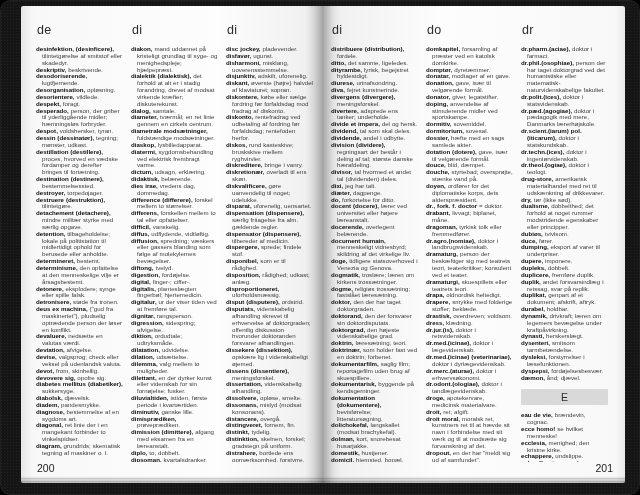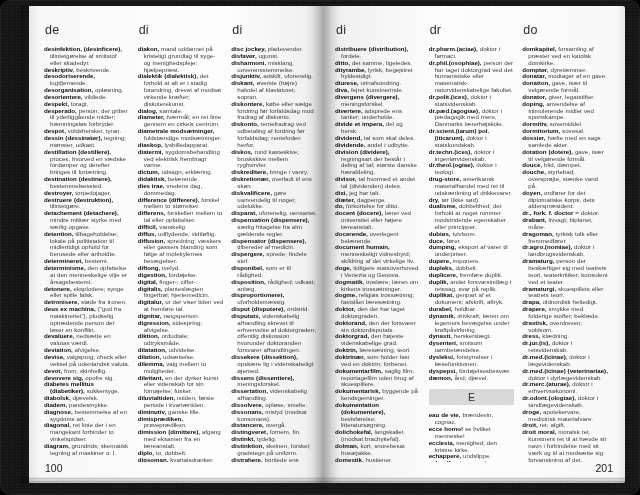--- a/index.html
+++ b/index.html
@@ -4,21 +4,21 @@
 <style>
   html,body{margin:0;padding:0;}
   body{width:640px;height:495px;position:relative;background:#000;font-family:"Liberation Sans","DejaVu Sans",sans-serif;overflow:hidden;}
   .cover{position:absolute;inset:0;background:#151515;border-radius:10px;
     background-image:radial-gradient(rgba(255,255,255,0.055) 0.6px,transparent 1px);
     background-size:3px 3px;box-shadow:inset 0 0 0 1px rgba(255,255,255,0.05);}
   .pages{position:absolute;left:21px;top:6px;right:15px;bottom:12px;display:flex;
     border-radius:2px;overflow:hidden;
     box-shadow:inset 0 2px 4px rgba(0,0,0,0.28), inset 0 -2px 4px rgba(0,0,0,0.22);}
   .page{flex:1;position:relative;box-sizing:border-box;}
-  .page.left{background:linear-gradient(to right,#e7e7e7 0%,#f8f8f8 4%,#fdfdfd 65%,#f0f0f0 95%,#dadada 100%);padding:12px 9px 16px 15px;margin-left:8px;}
+  .page.left{background:linear-gradient(to right,#e7e7e7 0%,#f8f8f8 4%,#fdfdfd 65%,#f0f0f0 95%,#dadada 100%);padding:12px 9px 16px 15px;}
   .page.right{background:linear-gradient(to left,#e7e7e7 0%,#f8f8f8 3%,#fdfdfd 60%,#f0f0f0 96%,#dadada 100%);padding:12px 17px 0 9px;}
   .cols{display:flex;gap:8px;height:444px;}
   .col{flex:1;overflow:hidden;min-width:0;}
   .col-header{font-size:12.5px;color:#2b2b2b;margin:5px 0 9px 1px;letter-spacing:0.2px;}
   .entry{margin:0;font-size:6.15px;line-height:6.85px;color:#3b3b3b;
     text-indent:-6px;padding-left:6px;word-spacing:0.2px;}
   .entry b{color:#0e0e0e;}
   .divider{background:#d9d9d9;border-radius:1px;text-align:center;font-size:10.5px;
     line-height:16px;height:16px;margin:8px 0 7px 0;color:#2f2f2f;}
   .page-number{position:absolute;bottom:9px;font-size:10.5px;color:#1c1c1c;}
@@ -134,21 +134,21 @@
             <p class="entry"><b>dissertation,</b><span> videnskabelig afhandling.</span></p>
             <p class="entry"><b>dissolvere,</b><span> opløse, smelte.</span></p>
             <p class="entry"><b>dissonans,</b><span> mislyd (modsat konsonans).</span></p>
             <p class="entry"><b>distancere,</b><span> overgå.</span></p>
             <p class="entry"><b>distingveret,</b><span> fornem, fin.</span></p>
             <p class="entry"><b>distinkt,</b><span> tydelig.</span></p>
             <p class="entry"><b>distinktion,</b><span> skelnen, forskel; gradstegn på uniform.</span></p>
             <p class="entry"><b>distrahere,</b><span> bortlede ens opmærksomhed, forstyrre.</span></p>
           </div>
         </div>
-      <div class="page-number">100</div>
+      <div class="page-number">200</div>
     </div>
     <div class="page right" id="rightPage">
       <div class="cols">
           <div class="col">
             <div class="col-header">di</div>
             <p class="entry"><b>distribuere (distribution),</b><span> fordele.</span></p>
             <p class="entry"><b>ditto,</b><span> det samme, ligeledes.</span></p>
             <p class="entry"><b>dityrambe,</b><span> lyrisk, begejstret hyldestdigt.</span></p>
             <p class="entry"><b>diurese,</b><span> urinafsondring.</span></p>
             <p class="entry"><b>diva,</b><span> fejret kunstnerinde.</span></p>
@@ -175,54 +175,20 @@
             <p class="entry"><b>doktrinær,</b><span> som holder fast ved en doktrin; forbenet.</span></p>
             <p class="entry"><b>dokumentarfilm,</b><span> saglig film; reportagefilm uden brug af skuespillere.</span></p>
             <p class="entry"><b>dokumentarisk,</b><span> byggende på kendsgerninger.</span></p>
             <p class="entry"><b>dokumentation (dokumentere),</b><span> bevisførelse; litteratursøgning.</span></p>
             <p class="entry"><b>dolichokefal,</b><span> langskallet (modsat brachykefal).</span></p>
             <p class="entry"><b>dolman,</b><span> kort, snorebesat husarjakke.</span></p>
             <p class="entry"><b>domestik,</b><span> hustjener.</span></p>
             <p class="entry"><b>domicil,</b><span> hjemsted, bopæl.</span></p>
           </div>
           <div class="col">
-            <div class="col-header">dr</div>
-            <p class="entry"><b>dr.pharm.(aciae),</b><span> doktor i farmaci.</span></p>
-            <p class="entry"><b>dr.phil.(osophiae),</b><span> person der har taget doktorgrad ved det humanistiske eller matematisk-naturvidenskabelige fakultet.</span></p>
-            <p class="entry"><b>dr.polit.(ices),</b><span> doktor i statsvidenskab.</span></p>
-            <p class="entry"><b>dr.pæd.(agogiae),</b><span> doktor i pædagogik med mere, Danmarks lærerhøjskole.</span></p>
-            <p class="entry"><b>dr.scient.(iarum) pol.(iticarum),</b><span> doktor i statskundskab.</span></p>
-            <p class="entry"><b>dr.techn.(ices),</b><span> doktor i ingeniørvidenskab.</span></p>
-            <p class="entry"><b>dr.theol.(ogiae),</b><span> doktor i teologi.</span></p>
-            <p class="entry"><b>drug-store,</b><span> amerikansk materialhandel med ret til udskænkning af drikkevarer.</span></p>
-            <p class="entry"><b>dry,</b><span> tør (ikke sød).</span></p>
-            <p class="entry"><b>dualisme,</b><span> dobbelthed; det forhold at noget rummer modstridende egenskaber eller principper.</span></p>
-            <p class="entry"><b>dubiøs,</b><span> tvivlsom.</span></p>
-            <p class="entry"><b>duce,</b><span> fører.</span></p>
-            <p class="entry"><b>dumping,</b><span> eksport af varer til underpriser.</span></p>
-            <p class="entry"><b>dupere,</b><span> imponere.</span></p>
-            <p class="entry"><b>dupleks,</b><span> dobbelt.</span></p>
-            <p class="entry"><b>duplicere,</b><span> fremføre duplik.</span></p>
-            <p class="entry"><b>duplik,</b><span> andet forsvarsindlæg i retssag, svar på replik.</span></p>
-            <p class="entry"><b>duplikat,</b><span> genpart af et dokument; afskrift, aftryk.</span></p>
-            <p class="entry"><b>durabel,</b><span> holdbar.</span></p>
-            <p class="entry"><b>dynamik,</b><span> drivkraft; læren om legemers bevægelse under kraftpåvirkning.</span></p>
-            <p class="entry"><b>dynasti,</b><span> herskerslægt.</span></p>
-            <p class="entry"><b>dysenteri,</b><span> smitsom tarmbetændelse.</span></p>
-            <p class="entry"><b>dysleksi,</b><span> forstyrrelser i læsefunktionen.</span></p>
-            <p class="entry"><b>dyspepsi,</b><span> fordøjelsesbesvær.</span></p>
-            <p class="entry"><b>dæmon,</b><span> ånd; djævel.</span></p>
-            <div class="divider">E</div>
-            <p class="entry"><b>eau de vie,</b><span> brændevin, cognac.</span></p>
-            <p class="entry"><b>ecce homo!</b><span> se hvilket menneske!</span></p>
-            <p class="entry"><b>ecclesia,</b><span> menighed; den kristne kirke.</span></p>
-            <p class="entry"><b>echappere,</b><span> undslippe.</span></p>
-            <p class="entry"><b>echaufferet,</b><span> varm af ophidselse.</span></p>
-          </div>
-          <div class="col">
             <div class="col-header">do</div>
             <p class="entry"><b>domkapitel,</b><span> forsamling af præster ved en katolsk domkirke.</span></p>
             <p class="entry"><b>domptør,</b><span> dyretæmmer.</span></p>
             <p class="entry"><b>donatar,</b><span> modtager af en gave.</span></p>
             <p class="entry"><b>donation,</b><span> gave, især til velgørende formål.</span></p>
             <p class="entry"><b>donator,</b><span> giver, legatstifter.</span></p>
             <p class="entry"><b>doping,</b><span> anvendelse af stimulerende midler ved sportskampe.</span></p>
             <p class="entry"><b>dormitiv,</b><span> sovemiddel.</span></p>
             <p class="entry"><b>dormitorium,</b><span> sovesal.</span></p>
             <p class="entry"><b>dossier,</b><span> hæfte med en sags samlede akter.</span></p>
@@ -243,19 +209,53 @@
             <p class="entry"><b>dr.jur.(is),</b><span> doktor i retsvidenskab.</span></p>
             <p class="entry"><b>dr.med.(icinae),</b><span> doktor i lægevidenskab.</span></p>
             <p class="entry"><b>dr.med.(icinae) (veterinariae),</b><span> doktor i dyrlægevidenskab.</span></p>
             <p class="entry"><b>dr.merc.(aturae),</b><span> doktor i erhvervsøkonomi.</span></p>
             <p class="entry"><b>dr.odont.(ologiae),</b><span> doktor i tandlægevidenskab.</span></p>
             <p class="entry"><b>droge,</b><span> apotekervare, medicinsk materialvare.</span></p>
             <p class="entry"><b>droit,</b><span> ret; afgift.</span></p>
             <p class="entry"><b>droit moral,</b><span> moralsk ret, kunstners ret til at hævde sit navn i forbindelse med sit værk og til at modsætte sig forvanskning af det.</span></p>
             <p class="entry"><b>dropout,</b><span> en der har "meldt sig ud af samfundet".</span></p>
           </div>
+          <div class="col">
+            <div class="col-header">dr</div>
+            <p class="entry"><b>dr.pharm.(aciae),</b><span> doktor i farmaci.</span></p>
+            <p class="entry"><b>dr.phil.(osophiae),</b><span> person der har taget doktorgrad ved det humanistiske eller matematisk-naturvidenskabelige fakultet.</span></p>
+            <p class="entry"><b>dr.polit.(ices),</b><span> doktor i statsvidenskab.</span></p>
+            <p class="entry"><b>dr.pæd.(agogiae),</b><span> doktor i pædagogik med mere, Danmarks lærerhøjskole.</span></p>
+            <p class="entry"><b>dr.scient.(iarum) pol.(iticarum),</b><span> doktor i statskundskab.</span></p>
+            <p class="entry"><b>dr.techn.(ices),</b><span> doktor i ingeniørvidenskab.</span></p>
+            <p class="entry"><b>dr.theol.(ogiae),</b><span> doktor i teologi.</span></p>
+            <p class="entry"><b>drug-store,</b><span> amerikansk materialhandel med ret til udskænkning af drikkevarer.</span></p>
+            <p class="entry"><b>dry,</b><span> tør (ikke sød).</span></p>
+            <p class="entry"><b>dualisme,</b><span> dobbelthed; det forhold at noget rummer modstridende egenskaber eller principper.</span></p>
+            <p class="entry"><b>dubiøs,</b><span> tvivlsom.</span></p>
+            <p class="entry"><b>duce,</b><span> fører.</span></p>
+            <p class="entry"><b>dumping,</b><span> eksport af varer til underpriser.</span></p>
+            <p class="entry"><b>dupere,</b><span> imponere.</span></p>
+            <p class="entry"><b>dupleks,</b><span> dobbelt.</span></p>
+            <p class="entry"><b>duplicere,</b><span> fremføre duplik.</span></p>
+            <p class="entry"><b>duplik,</b><span> andet forsvarsindlæg i retssag, svar på replik.</span></p>
+            <p class="entry"><b>duplikat,</b><span> genpart af et dokument; afskrift, aftryk.</span></p>
+            <p class="entry"><b>durabel,</b><span> holdbar.</span></p>
+            <p class="entry"><b>dynamik,</b><span> drivkraft; læren om legemers bevægelse under kraftpåvirkning.</span></p>
+            <p class="entry"><b>dynasti,</b><span> herskerslægt.</span></p>
+            <p class="entry"><b>dysenteri,</b><span> smitsom tarmbetændelse.</span></p>
+            <p class="entry"><b>dysleksi,</b><span> forstyrrelser i læsefunktionen.</span></p>
+            <p class="entry"><b>dyspepsi,</b><span> fordøjelsesbesvær.</span></p>
+            <p class="entry"><b>dæmon,</b><span> ånd; djævel.</span></p>
+            <div class="divider">E</div>
+            <p class="entry"><b>eau de vie,</b><span> brændevin, cognac.</span></p>
+            <p class="entry"><b>ecce homo!</b><span> se hvilket menneske!</span></p>
+            <p class="entry"><b>ecclesia,</b><span> menighed; den kristne kirke.</span></p>
+            <p class="entry"><b>echappere,</b><span> undslippe.</span></p>
+            <p class="entry"><b>echaufferet,</b><span> varm af ophidselse.</span></p>
+          </div>
         </div>
       <div class="page-number">201</div>
     </div>
     <div class="spine"></div>
     <div class="bottom-edge"></div>
   </div>
 </div>
 
 </body></html>

